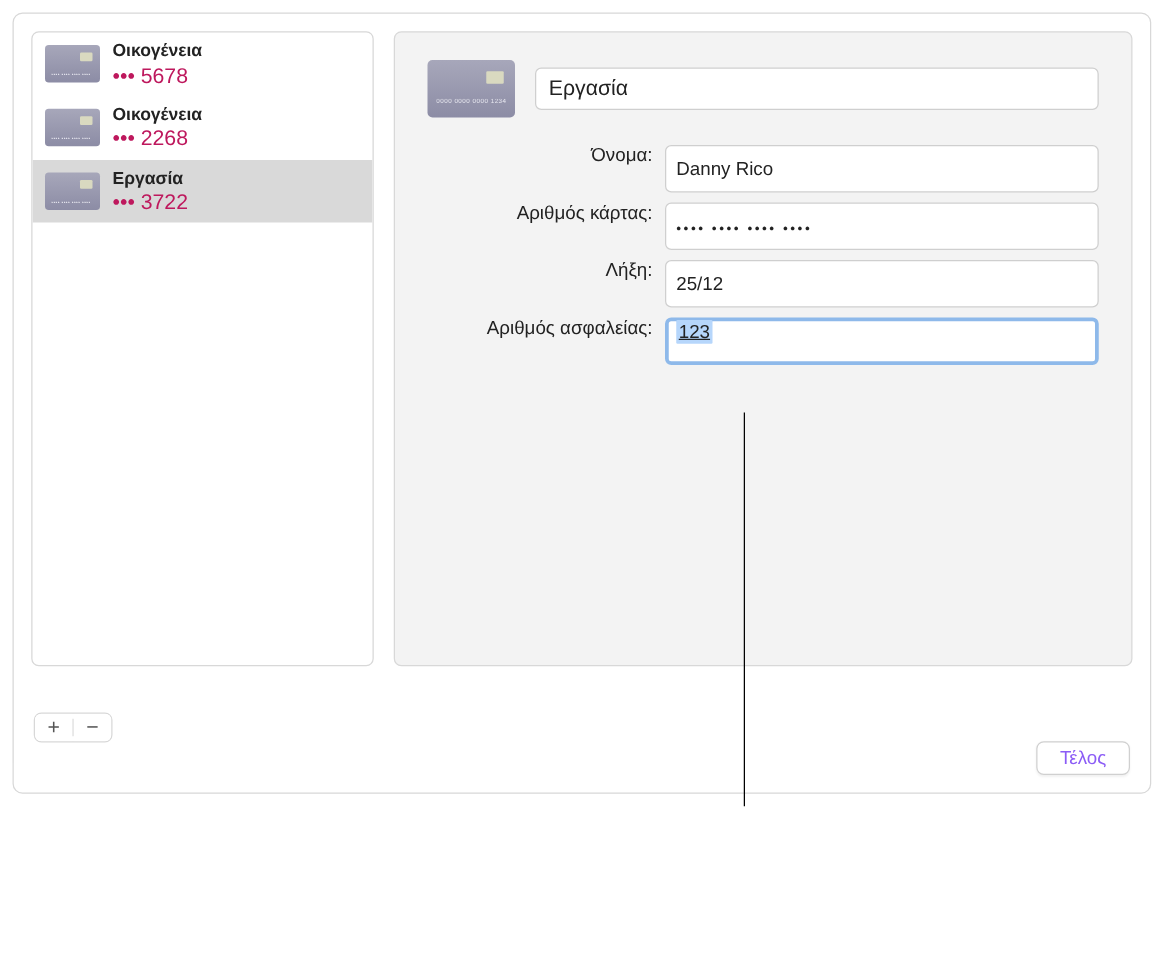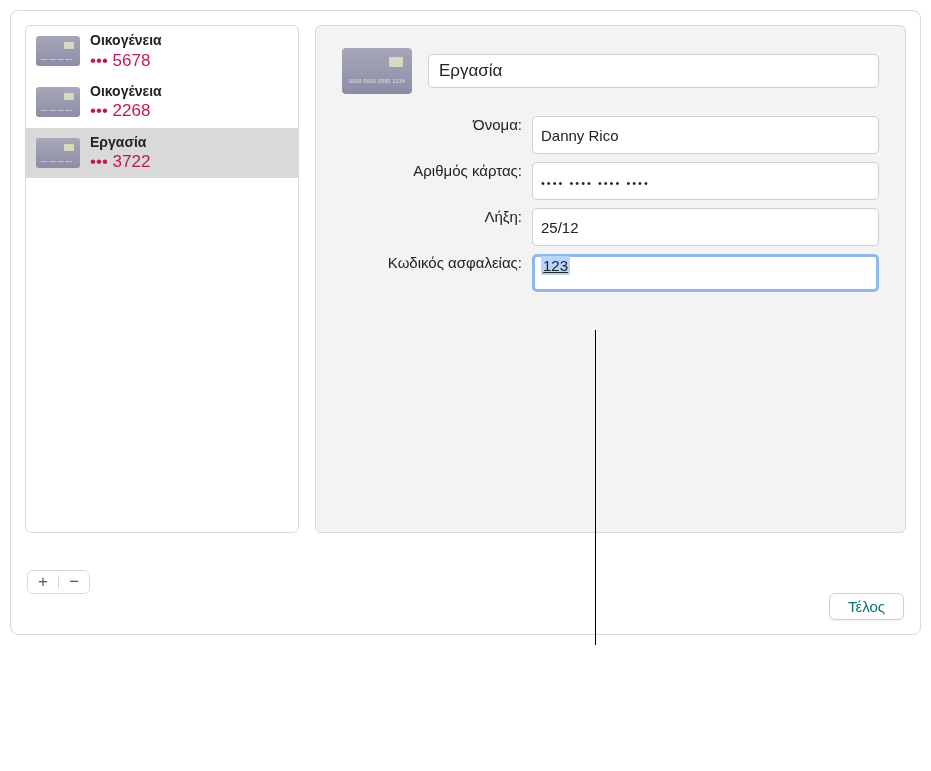--- a/index.html
+++ b/index.html
@@ -223,21 +223,21 @@
       height: 14px;
       background: #d8d8d8;
     }
     .done-button {
       padding: 4px 18px;
       font-size: 15px;
       border: 1px solid #d0d0d0;
       border-radius: 6px;
       background: #fff;
       box-shadow: 0 1px 2px rgba(0,0,0,0.06);
-      color: #0f766e;
+      color: #8b5cf6;
       cursor: default;
       margin-top: 50px;
     }
     .callout-line {
       position: absolute;
       left: 595px;
       top: 330px;
       width: 1px;
       height: 346px;
       background: #000;
@@ -305,21 +305,21 @@
         <div class="form-label">Αριθμός κάρτας:</div>
         <input class="form-input masked" value="•••• •••• •••• ••••" style="">
       </div>
 
       <div class="form-row">
         <div class="form-label">Λήξη:</div>
         <input class="form-input" value="25/12" style="">
       </div>
 
       <div class="form-row">
-        <div class="form-label">Κωδικός ασφαλείας:</div>
+        <div class="form-label">Αριθμός ασφαλείας:</div>
         <div class="form-input focused">
           <span class="sec-highlight">123</span>
         </div>
       </div>
 
     </div>
   </div>
 
   <div class="bottom-controls">
     <div class="addremove">

